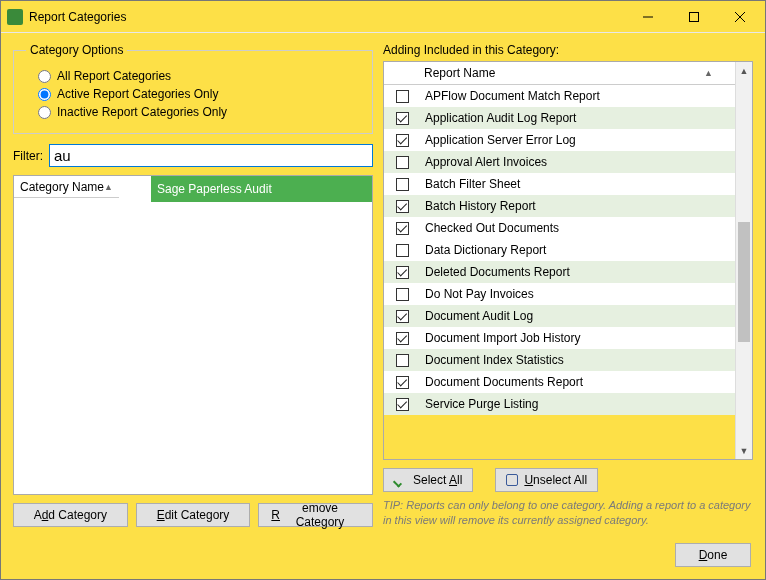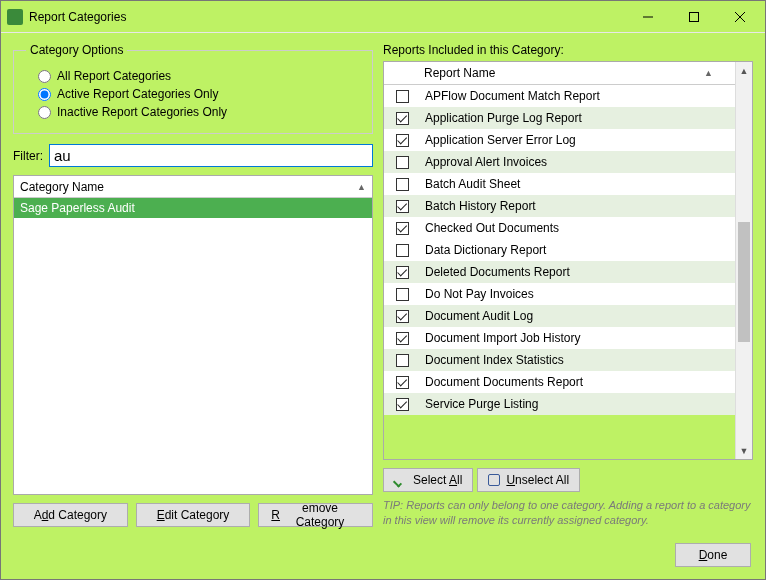--- a/index.html
+++ b/index.html
@@ -1,37 +1,37 @@
 <!DOCTYPE html>
 <html><head>
 <meta charset="utf-8">
 <style>
   * { box-sizing: border-box; }
   html, body { margin: 0; padding: 0; font-family: "Segoe UI", Tahoma, sans-serif; font-size: 12px; color: #000; background: #fff; }
-  .window { width: 766px; height: 580px; border: 1px solid #777; background: #bef264; display: flex; flex-direction: column; }
+  .window { width: 766px; height: 580px; border: 1px solid #777; background: #fde047; display: flex; flex-direction: column; }
   .titlebar { height: 32px; display: flex; align-items: center; padding: 0 2px 0 6px; border-bottom: 1px solid #e8e8e8; }
   .titlebar .app-icon { width: 16px; height: 16px; background: #3a8a3a; border-radius: 2px; margin-right: 6px; position: relative; }
   .titlebar .title { flex: 1; }
   .win-ctrls { display: flex; }
   .win-ctrls .ctrl { width: 46px; height: 30px; display: flex; align-items: center; justify-content: center; }
   .body { flex: 1; padding: 10px 12px 8px 12px; display: flex; gap: 10px; }
   .left-col { width: 360px; display: flex; flex-direction: column; justify-content: space-between; }
   .right-col { flex: 1; display: flex; flex-direction: column; }
   fieldset.group { border: 1px solid #ccc; padding: 8px 12px 10px 12px; margin: 0 0 10px 0; }
   fieldset.group legend { padding: 0 4px; }
   .radio-row { display: flex; align-items: center; margin: 4px 0; gap: 6px; font-size: 12px; padding-left: 12px; }
   .radio-row input[type=radio] { margin: 0; }
   .filter-row { display: flex; align-items: center; gap: 6px; margin-bottom: 6px; }
   .filter-row label { }
   .filter-row input { flex: 1; height: 23px; border: 1px solid #0078d7; padding: 0 4px; font-family: inherit; font-size: 15px; outline: none; }
-  .cat-grid { flex: 1; border: 1px solid #aaa; background: #fff; display: flex; flex-direction: column; margin-top: 2px; min-height: 0; }
+  .cat-grid { flex: 1; border: 1px solid #aaa; background: #fff; display: flex; margin-top: 2px; min-height: 0; }
   .grid-header { height: 22px; background: #fff; border-bottom: 1px solid #ccc; display: flex; align-items: center; padding: 0 6px; position: relative; }
   .grid-header .label { flex: 1; }
   .grid-header .sort-icon { font-size: 9px; color: #666; }
-  .cat-row { height: 20px; display: flex; align-items: center; padding: 8px 6px; font-size: 12px; }
+  .cat-row { height: 26px; display: flex; align-items: center; padding: 8px 6px; font-size: 12px; margin-left: 32px; }
   .cat-row.selected { background: #4caf50; color: #fff; }
   .cat-body { flex: 1; overflow: auto; }
   .btn-row { display: flex; gap: 8px; margin-top: 8px; }
   .btn { height: 24px; background: #e1e1e1; border: 1px solid #adadad; padding: 0 12px; display: inline-flex; align-items: center; justify-content: center; font-family: inherit; font-size: 12px; cursor: pointer; }
   .btn.wide { flex: 1; }
   .reports-label { margin-bottom: 4px; }
   .reports-panel { flex: 1; border: 1px solid #aaa; display: flex; flex-direction: column; min-height: 0; }
   .reports-inner { flex: 1; display: flex; min-height: 0; }
   .reports-list-wrap { flex: 1; display: flex; flex-direction: column; min-height: 0; }
   .reports-header { height: 23px; border-bottom: 1px solid #ccc; display: flex; align-items: center; padding-left: 40px; padding-right: 22px; position: relative; background: #fff; }
@@ -39,21 +39,21 @@
   .reports-header .sort-icon { font-size: 9px; color: #666; }
   .reports-body { flex: 1; overflow: hidden; }
   .report-row { height: 22px; display: flex; align-items: center; padding-left: 12px; gap: 16px; font-size: 12px; }
   .report-row.even { background: #fff; }
   .report-row.odd { background: #e6f0e0; }
   .chk { width: 13px; height: 13px; border: 1px solid #333; background: #fff; display: inline-flex; align-items: center; justify-content: center; flex: 0 0 13px; }
   .chk.checked::after { content: ""; display: block; width: 8px; height: 4px; border-left: 1.5px solid #222; border-bottom: 1.5px solid #222; transform: rotate(-45deg) translate(0.5px,-1px); }
   .scroll-col { width: 17px; border-left: 1px solid #ddd; background: #f1f1f1; position: relative; }
   .scroll-btn { height: 17px; background: #f1f1f1; color: #555; display: flex; align-items: center; justify-content: center; font-size: 9px; }
   .scroll-thumb { position: absolute; left: 2px; right: 2px; top: 160px; height: 120px; background: #c1c1c1; border-radius: 0; }
-  .sel-row { display: flex; gap: 4px; margin-top: 8px; }
+  .sel-row { display: flex; gap: 22px; margin-top: 8px; }
   .sel-btn { height: 24px; border: 1px solid #adadad; background: #e1e1e1; display: inline-flex; align-items: center; padding: 0 10px; gap: 6px; cursor: pointer; font-size: 12px; }
   .tip { margin-top: 6px; font-style: italic; color: #7a7a7a; font-size: 11px; line-height: 1.3; }
   .footer { border-top: 0px solid #e0e0e0; padding: 8px 14px 12px 14px; display: flex; justify-content: flex-end; }
   .footer .btn { min-width: 76px; justify-content: center; }
   .u { text-decoration: underline; }
   .sel-ico { width: 13px; height: 12px; display: inline-block; position: relative; }
   .sel-ico.sel-all::before { content: ""; position: absolute; left: 1px; top: 5px; width: 3px; height: 6px; border-left: 2px solid #2e8b2e; border-bottom: 2px solid #2e8b2e; transform: rotate(-45deg); }
   .sel-ico.unsel-all { border: 1.5px solid #3a5a99; border-radius: 2px; width: 12px; height: 12px; }
 </style>
 </head>
@@ -134,49 +134,49 @@
         <button class="btn wide">
             <span class="u">R</span>
             <span>emove Category</span>
           </button>
       </div>
 
     </div>
 
     <div class="right-col">
 
-      <div class="reports-label">Reports Included in this Category:</div>
+      <div class="reports-label">Adding Included in this Category:</div>
 
       <div class="reports-panel">
         <div class="reports-inner">
           <div class="reports-list-wrap">
             <div class="reports-header">
               <span class="label">Report Name</span>
               <span class="sort-icon">▲</span>
             </div>
             <div class="reports-body" id="reports-body">
                 <div class="report-row even">
                   <span class="chk"></span>
                   <span>APFlow Document Match Report</span>
                 </div>
                 <div class="report-row odd">
                   <span class="chk checked"></span>
-                  <span>Application Purge Log Report</span>
+                  <span>Application Audit Log Report</span>
                 </div>
                 <div class="report-row even">
                   <span class="chk checked"></span>
                   <span>Application Server Error Log</span>
                 </div>
                 <div class="report-row odd">
                   <span class="chk"></span>
                   <span>Approval Alert Invoices</span>
                 </div>
                 <div class="report-row even">
                   <span class="chk"></span>
-                  <span>Batch Audit Sheet</span>
+                  <span>Batch Filter Sheet</span>
                 </div>
                 <div class="report-row odd">
                   <span class="chk checked"></span>
                   <span>Batch History Report</span>
                 </div>
                 <div class="report-row even">
                   <span class="chk checked"></span>
                   <span>Checked Out Documents</span>
                 </div>
                 <div class="report-row even">

